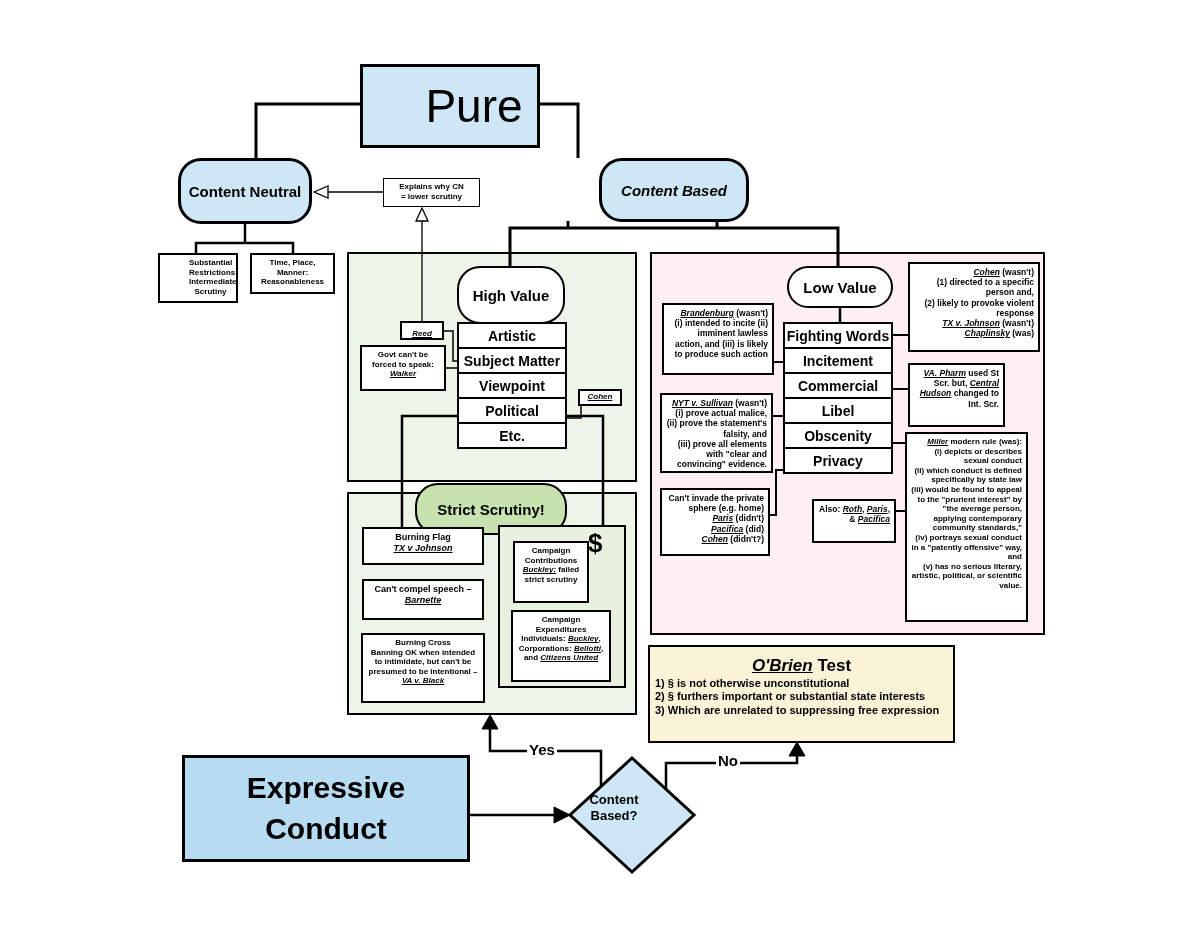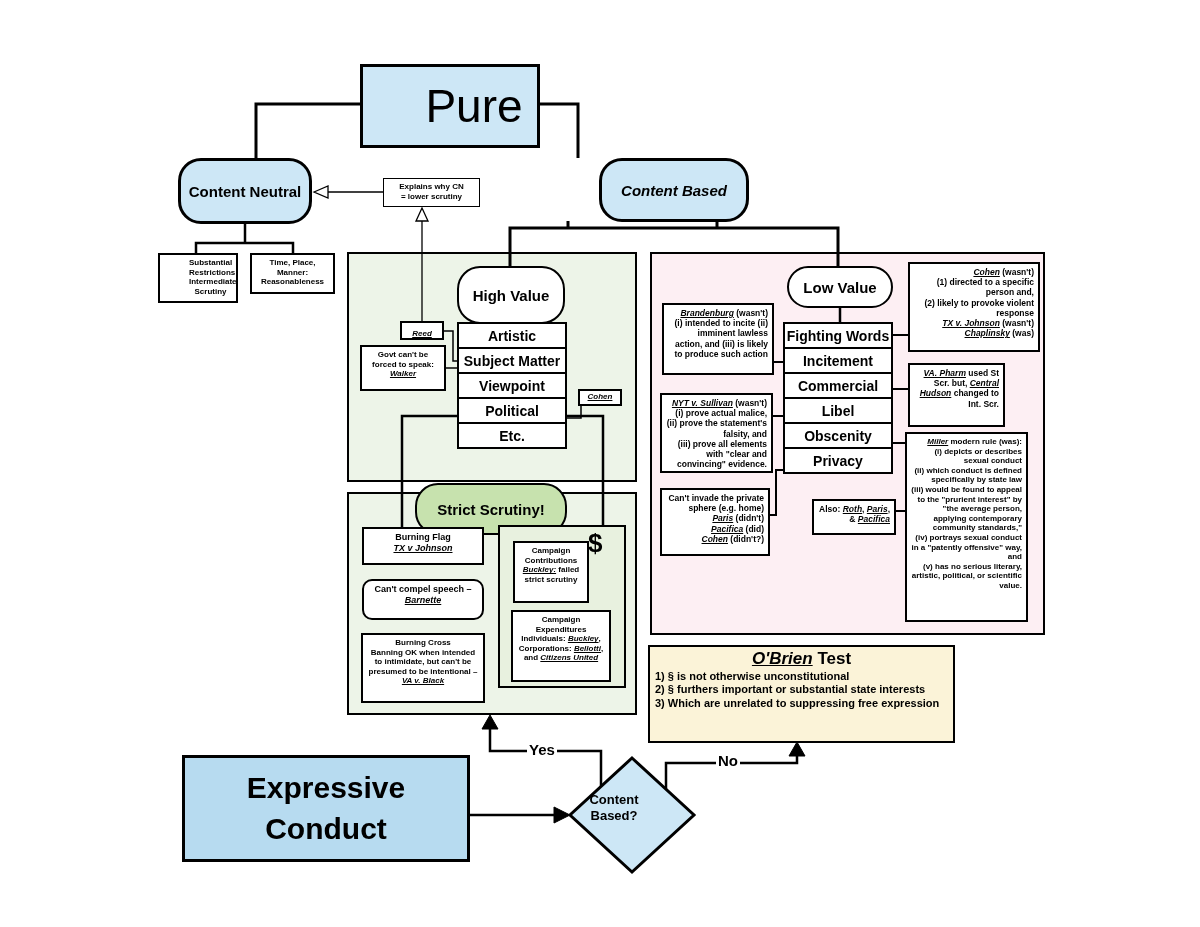--- a/index.html
+++ b/index.html
@@ -119,21 +119,21 @@
 <div class="box note" style="left:360px;top:345px;width:86px;height:46px;font-size:8px;"><span>Govt can't be forced to speak:</span><br><span class="case">Walker</span></div>
 
 <div class="box note" style="left:578px;top:389px;width:44px;height:17px;font-size:8px;padding:1px;"><span class="case">Cohen</span></div>
 
 <div class="box hdr" style="left:415px;top:471px;width:152px;height:52px;background:#c7e2ae;border-width:2.5px;margin-top:12px;">
   <span>Strict Scrutiny!</span>
 </div>
 
 <div class="box note" style="left:362px;top:527px;width:122px;height:38px;font-size:9px;"><span>Burning Flag</span><br><span class="case">TX v Johnson</span></div>
 
-<div class="box note" style="left:362px;top:579px;width:122px;height:41px;font-size:9px;border-radius:10px;"><span>Can't compel speech – </span><br><span class="case">Barnette</span></div>
+<div class="box note" style="left:362px;top:579px;width:122px;height:41px;font-size:9px;"><span>Can't compel speech – </span><br><span class="case">Barnette</span></div>
 
 <div class="box note" style="left:361px;top:633px;width:124px;height:70px;font-size:8px;"><span>Burning Cross</span><br><span>Banning OK when intended to intimidate, but can't be presumed to be intentional – </span><br><span class="case">VA v. Black</span></div>
 
 <div class="panel" style="left:498px;top:525px;width:128px;height:163px;background:#e8f1df;border-width:2px;"></div>
 
 <div class="abs" style="left:588px;top:528px;font-size:26px;font-weight:bold;">$</div>
 
 <div class="box note" style="left:513px;top:541px;width:76px;height:62px;font-size:8px;"><span>Campaign Contributions</span><br><span class="case">Buckley:</span><span> failed strict scrutiny</span></div>
 
 <div class="box note" style="left:511px;top:610px;width:100px;height:72px;font-size:8px;"><span>Campaign Expenditures</span><br><span>Individuals: </span><span class="case">Buckley</span><span>, Corporations: </span><span class="case">Bellotti</span><span>, and </span><span class="case">Citizens United</span></div>
@@ -156,24 +156,24 @@
 <div class="box note leftal" style="left:660px;top:393px;width:113px;height:80px;"><span class="case">NYT v. Sullivan</span><span> (wasn't)</span><br><span>(i) prove actual malice,</span><br><span>(ii) prove the statement's falsity, and</span><br><span>(iii) prove all elements with "clear and convincing" evidence.</span></div>
 
 <div class="box note leftal" style="left:660px;top:488px;width:110px;height:68px;"><span>Can't invade the private sphere (e.g. home)</span><br><span class="case">Paris</span><span> (didn't)</span><br><span class="case">Pacifica</span><span> (did)</span><br><span class="case">Cohen</span><span> (didn't?)</span></div>
 
 <div class="box note leftal" style="left:908px;top:262px;width:132px;height:90px;"><span class="case">Cohen</span><span> (wasn't)</span><br><span>(1) directed to a specific person and,</span><br><span>(2) likely to provoke violent response</span><br><span class="case">TX v. Johnson</span><span> (wasn't)</span><br><span class="case">Chaplinsky</span><span> (was)</span></div>
 
 <div class="box note leftal" style="left:908px;top:363px;width:97px;height:64px;"><span class="case">VA. Pharm</span><span> used St Scr. but, </span><span class="case">Central Hudson</span><span> changed to Int. Scr.</span></div>
 
 <div class="box note leftal" style="left:905px;top:432px;width:123px;height:190px;font-size:8px;"><span class="case">Miller</span><span> modern rule (was):</span><br><span>(i) depicts or describes sexual conduct</span><br><span>(ii) which conduct is defined specifically by state law</span><br><span>(iii) would be found to appeal to the "prurient interest" by "the average person, applying contemporary community standards,"</span><br><span>(iv) portrays sexual conduct in a "patently offensive" way, and</span><br><span>(v) has no serious literary, artistic, political, or scientific value.</span></div>
 
-<div class="box note leftal" style="left:812px;top:499px;width:84px;height:36px;"><span>Also: </span><span class="case">Roth</span><span>, </span><span class="case">Paris</span><span>, &amp; </span><span class="case">Pacifica</span></div>
+<div class="box note leftal" style="left:812px;top:499px;width:84px;height:44px;"><span>Also: </span><span class="case">Roth</span><span>, </span><span class="case">Paris</span><span>, &amp; </span><span class="case">Pacifica</span></div>
 
 <div class="box" style="left:648px;top:645px;width:307px;height:98px;background:#fbf3d8;border-width:2.5px;text-align:left;">
-  <div style="text-align:center;font-size:17px;padding-top:2px;">
+  <div style="text-align:center;font-size:17px;padding-top:9px;">
     <span class="case">O'Brien</span><span> Test</span>
   </div>
   <div style="font-size:11px;line-height:1.22;padding:1px 5px;">
     <div>1) § is not otherwise unconstitutional</div>
     <div>2) § furthers important or substantial state interests</div>
     <div>3) Which are unrelated to suppressing free expression</div>
   </div>
 </div>
 
 <div class="box bluebox" style="left:182px;top:755px;width:288px;height:107px;background:#b7dbf0;font-size:30px;line-height:1.35;">

